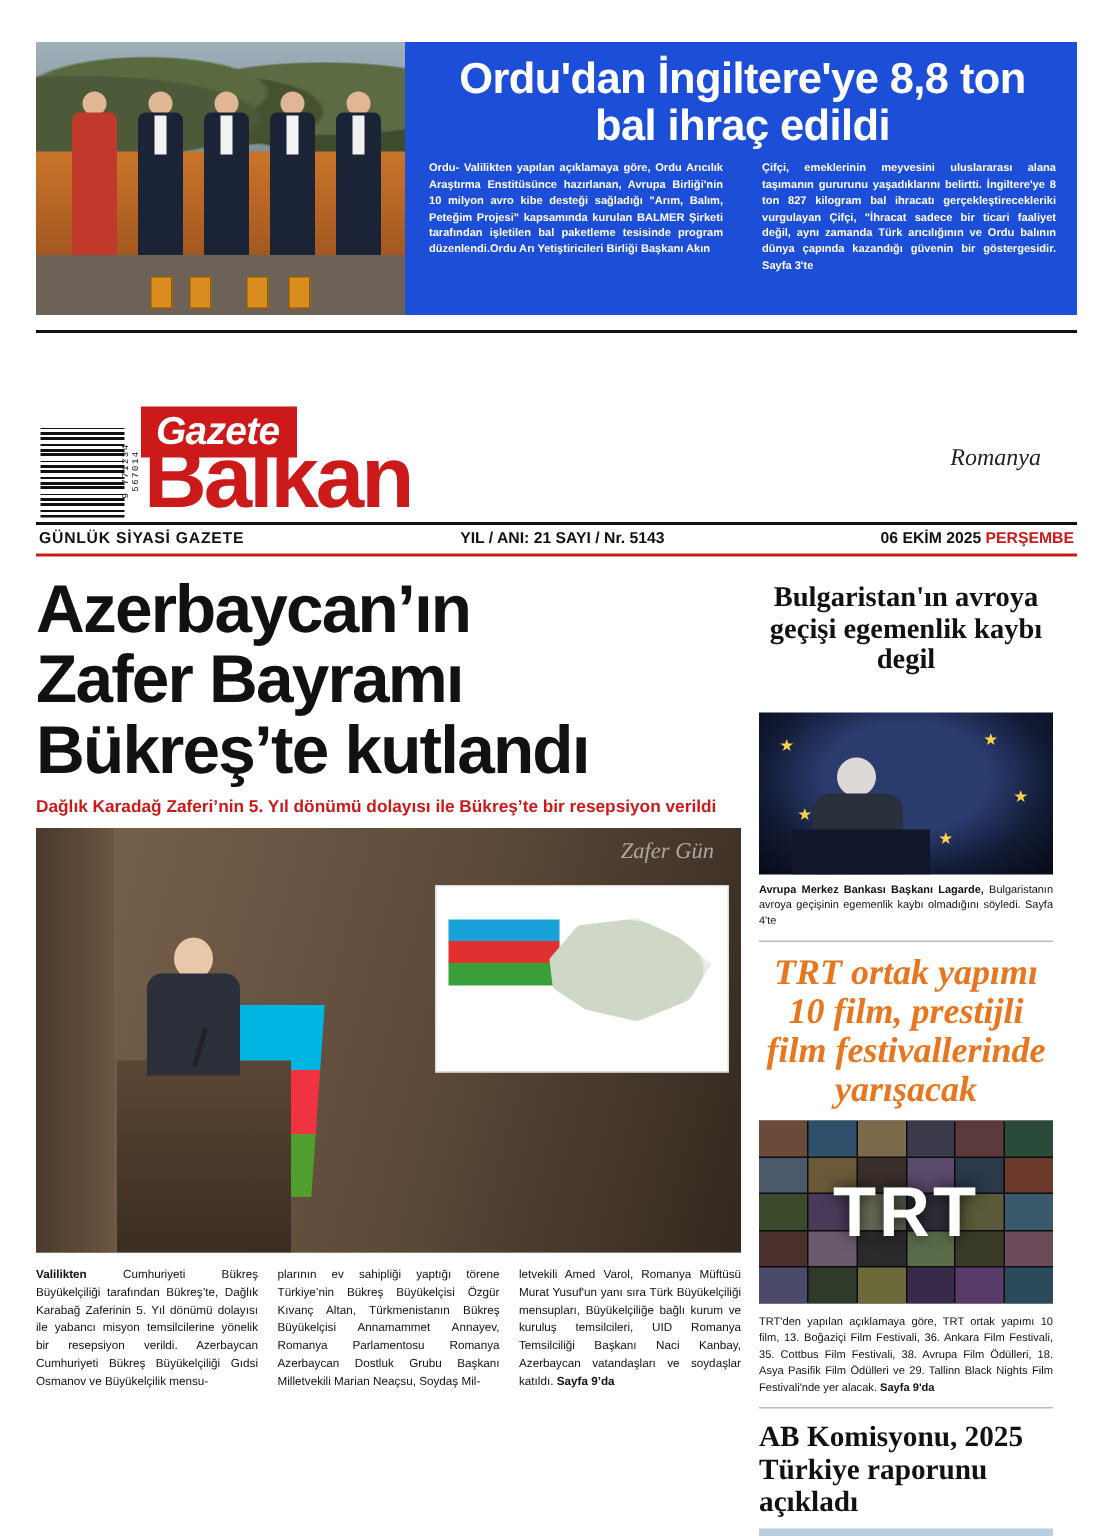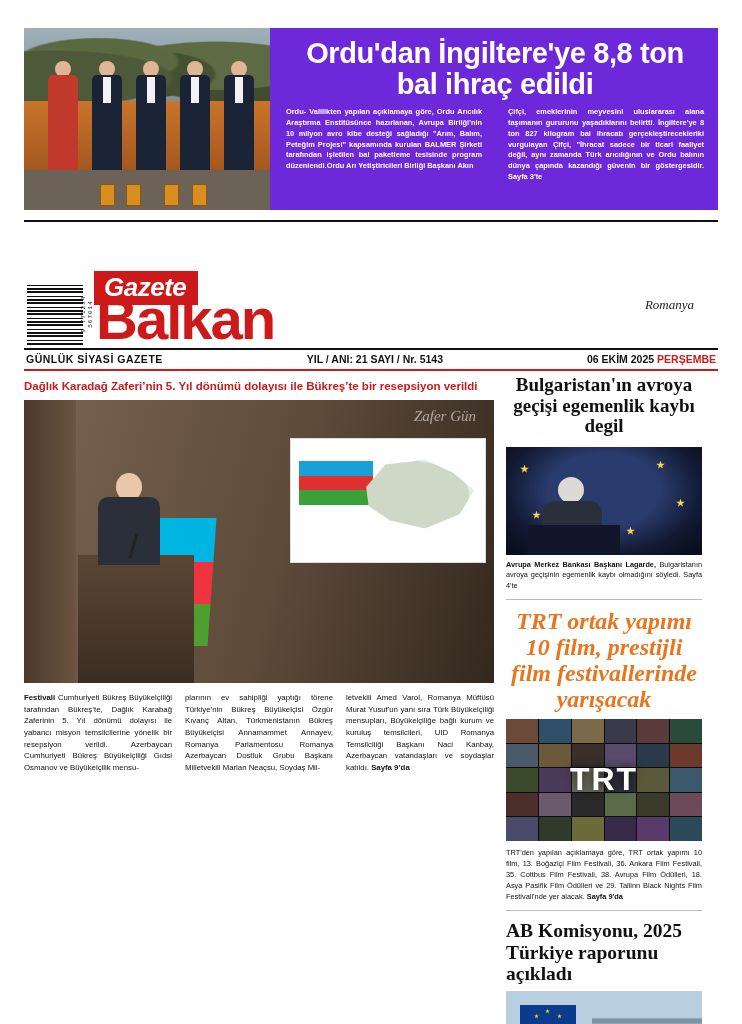--- a/index.html
+++ b/index.html
@@ -49,21 +49,21 @@
   .people { position:absolute; bottom:22%; left:0; right:0; height:60%; }
   .person { position:absolute; bottom:0; width:34px; height:100%; }
   .person .head { position:absolute; top:0; left:9px; width:16px; height:16px; border-radius:50%; background:#e0b695; }
   .person .body { position:absolute; top:14px; left:2px; right:2px; bottom:0; background:#1b2436; border-radius:5px 5px 0 0; }
   .person.red .body { background:#c0392b; }
   .person .shirt { position:absolute; top:16px; left:13px; width:8px; height:26px; background:#f2f2f2; }
   .honey { position:absolute; bottom:2%; width:15px; height:22px; background:#d98e1f; border:1px solid #8a5a10; }
 
   .top-text {
     flex: 1;
-    background: #6d28d9;
+    background: #1d4ed8;
     color: #fff;
     padding: 10px 14px 10px 16px;
     display: flex;
     flex-direction: column;
   }
   .top-headline {
     font-size: 29px;
     font-weight: 700;
     line-height: 1.06;
     letter-spacing: -0.4px;
@@ -98,21 +98,21 @@
   }
   .balkan {
     font-family: Liberation Sans, sans-serif;
     font-size: 58px; font-weight: 700; color: #cc1a1a;
     line-height: 0.95; letter-spacing: -2px;
     margin-top: 18px; padding-left: 4px;
   }
   .romanya {
     position:absolute; right: 24px; top: 24px;
     font-family:"Liberation Serif", serif; font-style: italic;
-    font-size: 13px; color: #222;
+    font-size: 16px; color: #222;
   }
   .masthead-rule { border-top: 2px solid #111; margin-top: 2px; }
   .masthead-foot {
     display:flex; justify-content:space-between; align-items:center;
     font-size: 10.5px; font-weight: 700; padding: 3px 2px 4px 2px; color:#111;
   }
   .masthead-foot .sub { letter-spacing: 0.5px; }
   .masthead-foot .dateline .day { color:#cc1a1a; }
   .masthead-bottom-rule { border-top: 2px solid #cc1a1a; }
 
@@ -171,21 +171,21 @@
 
   .article-cols { display: flex; gap: 13px; margin-top: 9px; }
   .article-cols > div { flex: 1; font-size: 7.8px; line-height: 1.5; text-align: justify; color:#111; }
   .article-cols b { font-weight: 700; }
   .red { color: #cc1a1a; font-weight: 700; }
 
   
   .rc-head {
     font-family: "Liberation Serif", serif;
     font-size: 19px; font-weight: 700; line-height: 1.08; color:#111;
-    text-align:center; padding: 4px 2px;
+    text-align:center; padding: 18px 2px;
   }
   .rc-photo1 {
     width: 196px; height: 108px; margin-top: 6px; position: relative; overflow:hidden;
     background: radial-gradient(ellipse at 50% 40%, #2a3b6e 0 40%, #121a33 70%, #070b18 100%);
   }
   .stars { position:absolute; inset:0; }
   .star {
     position:absolute; width:9px; height:9px; background:#ffd24a;
     clip-path: polygon(50% 0,61% 35%,98% 35%,68% 57%,79% 91%,50% 70%,21% 91%,32% 57%,2% 35%,39% 35%);
   }
@@ -203,21 +203,21 @@
     color: #e8761e; text-align:center; margin-top: 9px;
   }
   .rc-photo2 {
     width: 196px; height: 122px; margin-top: 6px; position:relative; overflow:hidden;
     background:#0c0c0f;
   }
   .tile-grid { position:absolute; inset:0; display:grid; grid-template-columns: repeat(6,1fr); grid-template-rows: repeat(5,1fr); gap:1px; }
   .tile { background:#333; }
   .trt-logo {
     position:absolute; inset:0; display:flex; align-items:center; justify-content:center;
-    color:#fff; font-size: 32px; font-weight:700; letter-spacing: 2px;
+    color:#fff; font-size: 47px; font-weight:700; letter-spacing: 2px;
     text-shadow: 0 0 10px rgba(0,0,0,0.8);
   }
   .rc-body {
     font-size: 7.4px; line-height: 1.5; margin-top: 6px; text-align: justify; color:#111;
     border-bottom: 1px solid #bbb; padding-bottom: 8px;
   }
   .rc-head2 {
     font-family:"Liberation Serif", serif;
     font-size: 19.5px; font-weight: 700; line-height: 1.1; color:#111;
     margin-top: 9px; text-align:left;
@@ -307,20 +307,25 @@
         <span>06 EKİM 2025</span>
         <span class="day">PERŞEMBE</span>
       </span>
     </div>
     <div class="masthead-bottom-rule"></div>
   </div>
 
   <div class="content">
 
     <div class="left-col">
+      <div class="main-headline">
+        <div>Azerbaycan’ın</div>
+        <div>Zafer Bayramı</div>
+        <div>Bükreş’te kutlandı</div>
+      </div>
       <div class="main-sub">Dağlık Karadağ Zaferi’nin 5. Yıl dönümü dolayısı ile Bükreş’te bir resepsiyon verildi</div>
 
       <div class="main-photo">
         <div class="mp-wall"></div>
         <div class="mp-curtain"></div>
         <div class="mp-screen">
           <div class="mp-flagbox"></div>
           <div class="mp-map"></div>
         </div>
         <div class="mp-flag">
@@ -329,21 +334,21 @@
         <div class="mp-podium"></div>
         <div class="mp-person">
             <div class="h"></div>
             <div class="s"></div>
           </div>
         <div class="mp-mic"></div>
         <div class="mp-watermark">Zafer Gün</div>
       </div>
 
       <div class="article-cols">
-        <div><b>Festivali</b><span> Cumhuriyeti Bükreş Büyükelçiliği tarafından Bükreş’te, Dağlık Karabağ Zaferinin 5. Yıl dönümü dolayısı ile yabancı misyon temsilcilerine yönelik bir resepsiyon verildi. Azerbaycan Cumhuriyeti Bükreş Büyükelçiliği Gıdsi Osmanov ve Büyükelçilik mensu-</span></div>
+        <div><b>Valilikten</b><span> Cumhuriyeti Bükreş Büyükelçiliği tarafından Bükreş’te, Dağlık Karabağ Zaferinin 5. Yıl dönümü dolayısı ile yabancı misyon temsilcilerine yönelik bir resepsiyon verildi. Azerbaycan Cumhuriyeti Bükreş Büyükelçiliği Gıdsi Osmanov ve Büyükelçilik mensu-</span></div>
         <div>plarının ev sahipliği yaptığı törene Türkiye’nin Bükreş Büyükelçisi Özgür Kıvanç Altan, Türkmenistanın Bükreş Büyükelçisi Annamammet Annayev, Romanya Parlamentosu Romanya Azerbaycan Dostluk Grubu Başkanı Milletvekili Marian Neaçsu, Soydaş Mil-</div>
         <div><span>letvekili Amed Varol, Romanya Müftüsü Murat Yusuf'un yanı sıra Türk Büyükelçiliği mensupları, Büyükelçiliğe bağlı kurum ve kuruluş temsilcileri, UID Romanya Temsilciliği Başkanı Naci Kanbay, Azerbaycan vatandaşları ve soydaşlar katıldı.</span> <b>Sayfa 9’da</b></div>
       </div>
     </div>
 
     <div class="right-col">
 
       <div>
         <div class="rc-head">Bulgaristan'ın avroya geçişi egemenlik kaybı degil</div>
         <div class="rc-photo1">

